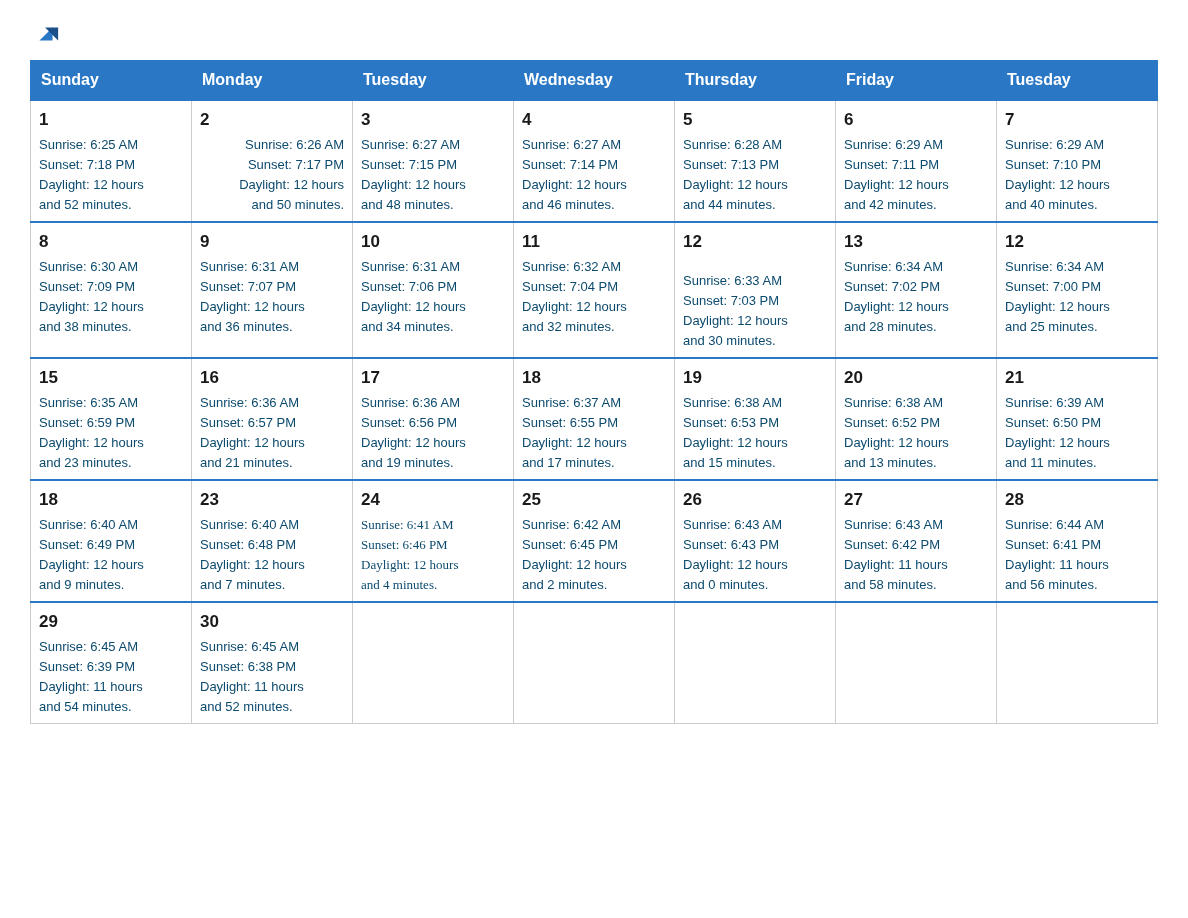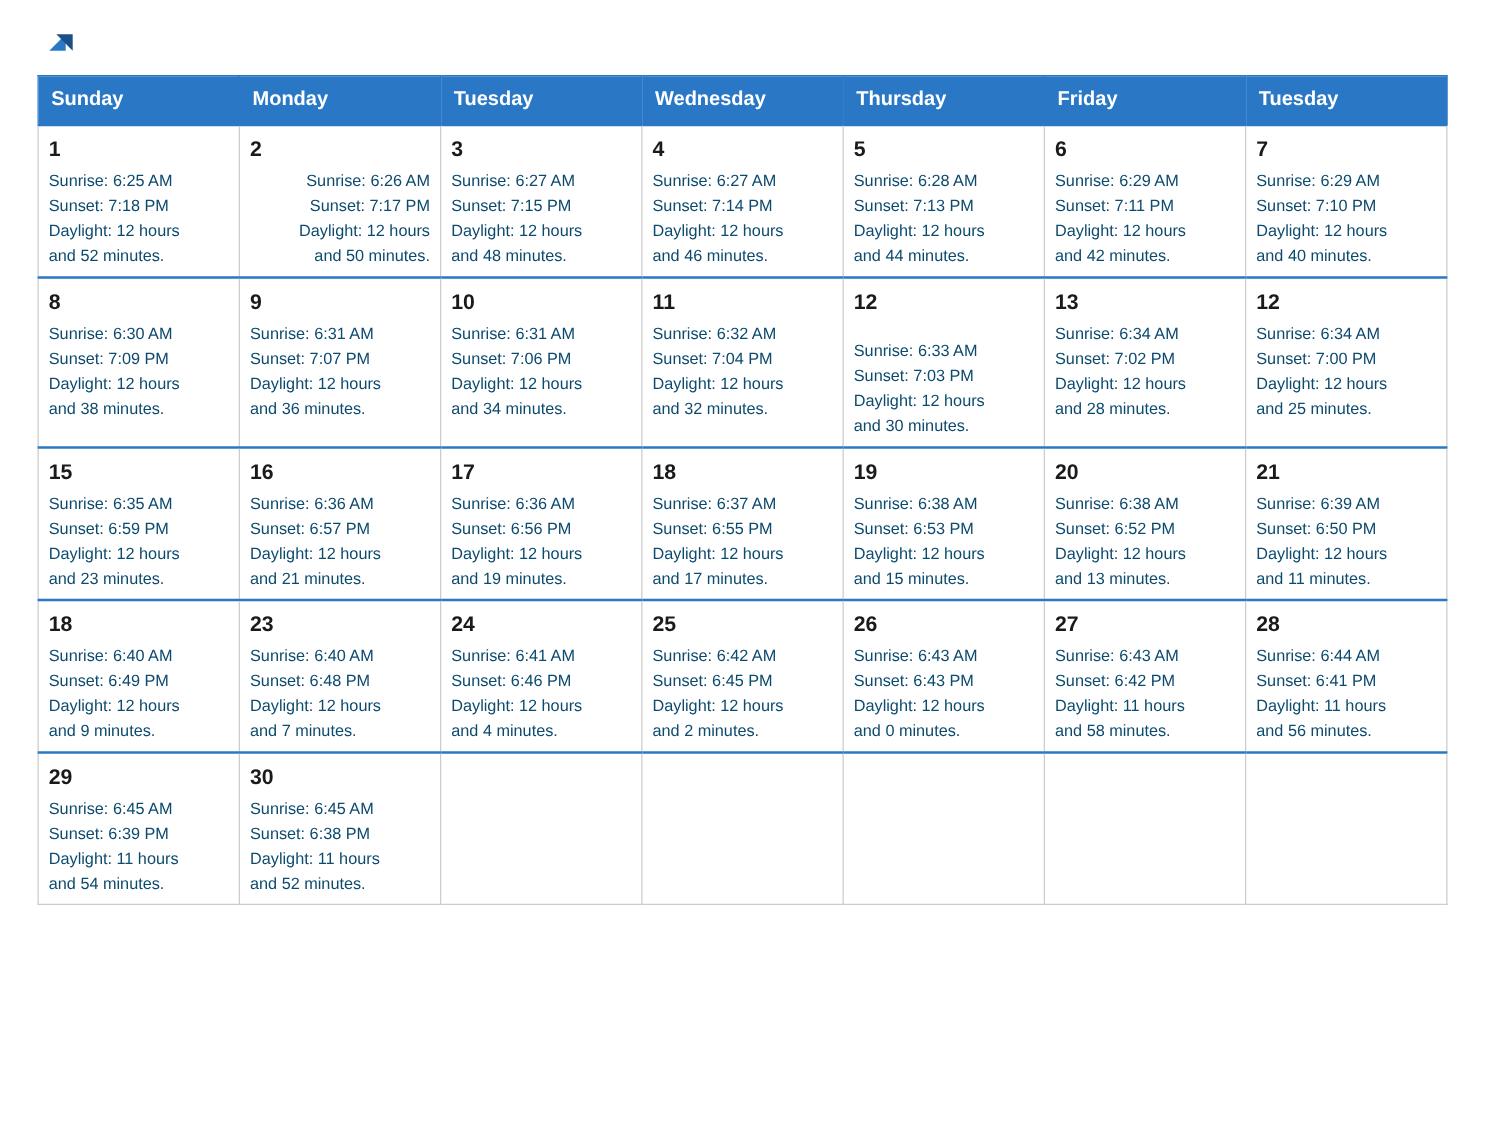--- a/index.html
+++ b/index.html
@@ -293,21 +293,21 @@
         </td>
         <td>
           <span class="day-number">23</span>
           <div class="day-info" style="white-space: pre-line;">Sunrise: 6:40 AM
 Sunset: 6:48 PM
 Daylight: 12 hours
 and 7 minutes.</div>
         </td>
         <td>
           <span class="day-number">24</span>
-          <div class="day-info" style="white-space: pre-line;">Sunrise: 6:41 AM
+          <div class="day-info" style="white-space: pre-line; font-family: Liberation Serif, serif;">Sunrise: 6:41 AM
 Sunset: 6:46 PM
 Daylight: 12 hours
 and 4 minutes.</div>
         </td>
         <td>
           <span class="day-number">25</span>
           <div class="day-info" style="white-space: pre-line;">Sunrise: 6:42 AM
 Sunset: 6:45 PM
 Daylight: 12 hours
 and 2 minutes.</div>

